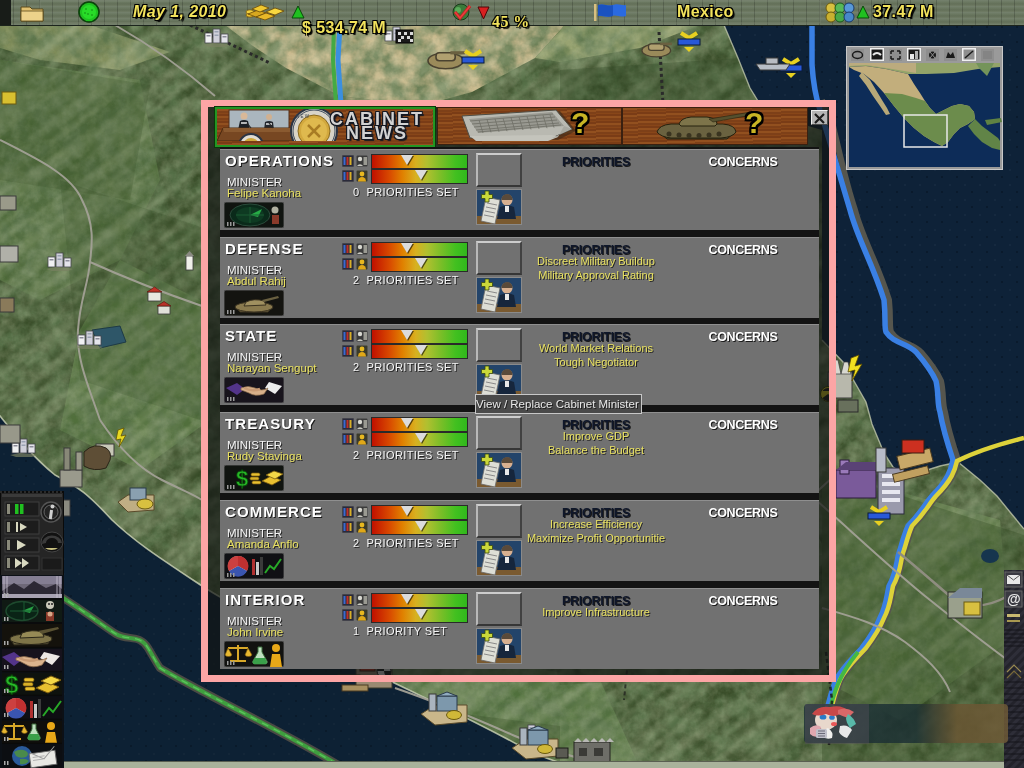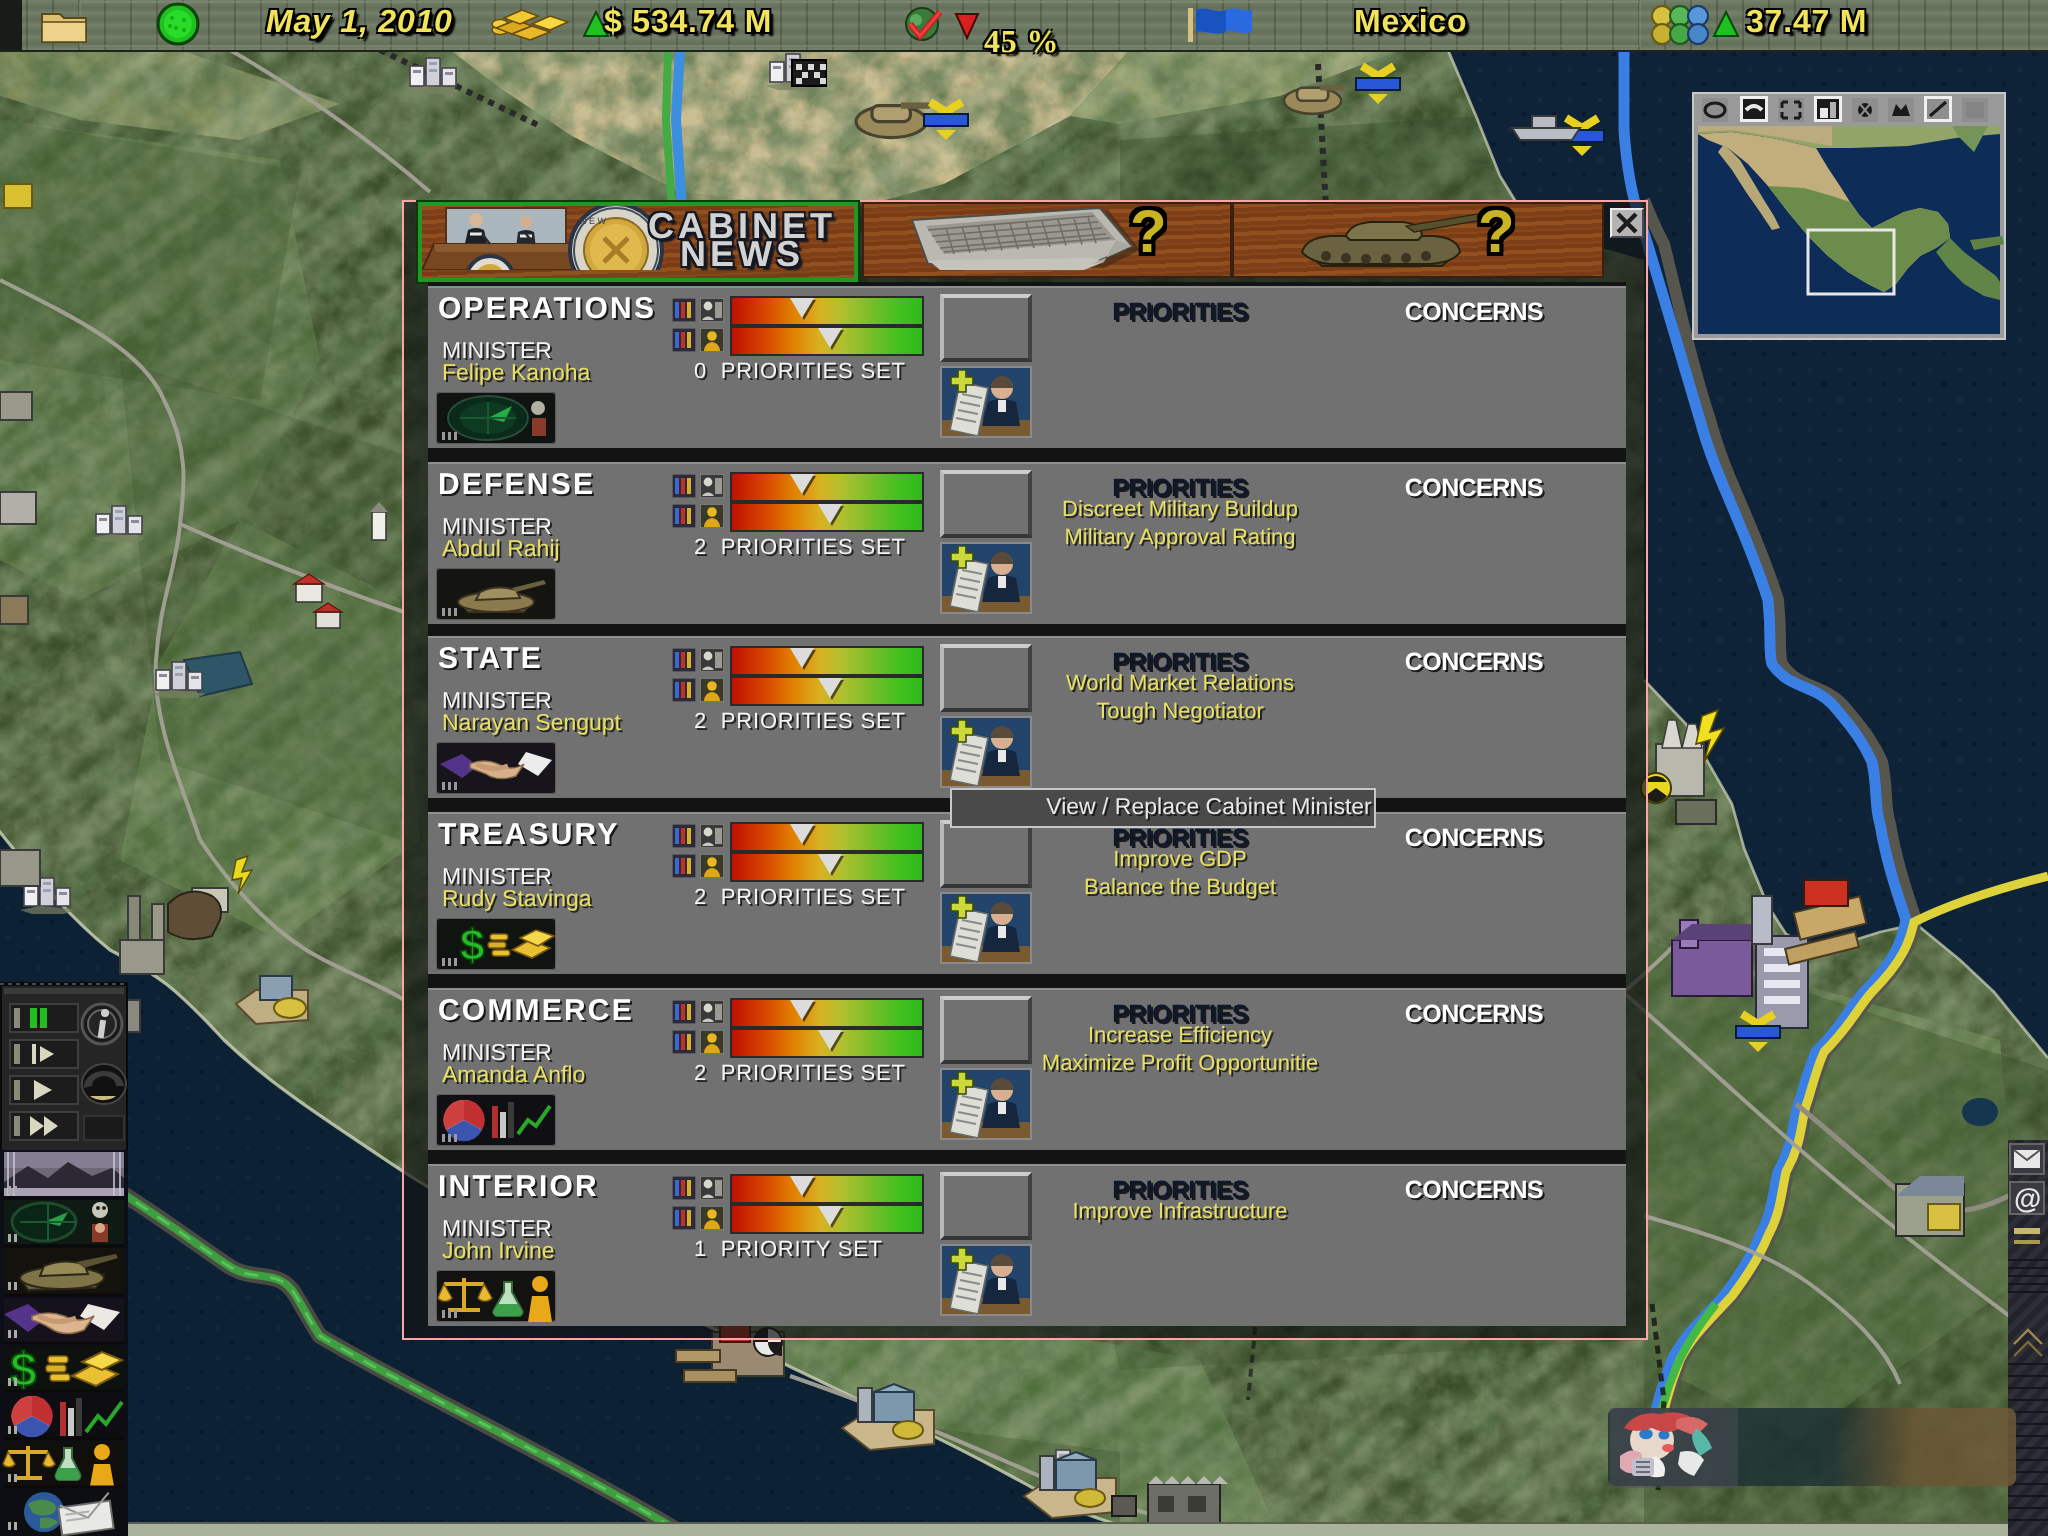--- a/index.html
+++ b/index.html
@@ -6,21 +6,21 @@
   #root{position:relative;width:1024px;height:768px;overflow:hidden;background:#49653a;font-family:"Liberation Sans",sans-serif;}
   .abs{position:absolute;}
   .ytext{color:#f2e35c;font-weight:bold;font-size:16px;letter-spacing:0.4px;text-shadow:1px 1px 0 #000,-1px -1px 0 #000,1px -1px 0 #000,-1px 1px 0 #000,2px 2px 1px #000;}
   
   #topbar{left:0;top:0;width:1024px;height:25px;
     background:repeating-linear-gradient(180deg,#75816d 0px,#6c7962 2px,#636f58 4px,#707c65 6px);
     border-bottom:1px solid #1c241c;}
   #topbar:before{content:"";position:absolute;left:0;top:0;width:1024px;height:25px;
     background:repeating-linear-gradient(90deg,rgba(0,0,0,0.18) 0 1px,transparent 1px 13px);}
   
-  #dlg{left:201px;top:100px;width:621px;height:568px;border:1px solid #fca5a5;background:rgba(18,22,20,0.7);}
+  #dlg{left:201px;top:100px;width:621px;height:568px;border:7px solid #fca5a5;background:rgba(18,22,20,0.7);}
   .tab{position:absolute;top:0;height:36px;background:
     repeating-linear-gradient(178deg,#92501f 0 2px,#7e4018 2px 4px,#884619 4px 5px,#7a3c16 5px 7px);}
   .row{position:absolute;left:12px;width:599px;height:80px;background:#717171;
      border-top:1px solid #8f8f8f;}
   .rtitle{position:absolute;left:5px;top:2px;font-size:15px;font-weight:bold;color:#fff;letter-spacing:1.1px;text-shadow:1px 1px 0 #1a1a1a;}
   .rmin{position:absolute;left:7px;top:26px;font-size:11.5px;color:#f4f4f4;text-shadow:1px 1px 0 #222;}
   .rname{position:absolute;left:7px;top:37px;font-size:11.5px;color:#e8e060;text-shadow:1px 1px 0 #222;text-align:right;}
   .rset{position:absolute;left:133px;top:36px;font-size:11px;color:#f4f4f4;letter-spacing:0.4px;text-shadow:1px 1px 0 #222;}
   .hprio{position:absolute;left:306px;width:140px;top:5px;text-align:center;font-size:12.5px;letter-spacing:-0.3px;font-weight:bold;color:#0f172a;text-shadow:1px 1px 0 #1a1a1a;}
   .hconc{position:absolute;left:453px;width:140px;top:5px;text-align:center;font-size:12.5px;letter-spacing:-0.3px;font-weight:bold;color:#fff;text-shadow:1px 1px 0 #1a1a1a;}
@@ -312,21 +312,21 @@
     <circle cx="831" cy="8" r="5" fill="#d8c040" stroke="#6a5a10"></circle>
       <circle cx="831" cy="17" r="5" fill="#c8b030" stroke="#6a5a10"></circle>
     <circle cx="840" cy="8" r="5" fill="#58b858" stroke="#1a5a1a"></circle>
       <circle cx="840" cy="17" r="5" fill="#48a848" stroke="#1a5a1a"></circle>
     <circle cx="849" cy="8" r="5" fill="#5898d8" stroke="#1a3a6a"></circle>
       <circle cx="849" cy="17" r="5" fill="#4888c8" stroke="#1a3a6a"></circle>
 
     <path d="M857,18 l6,-12 l6,12 Z" fill="#20c020" stroke="#084a08" stroke-width="1"></path>
   </svg>
   <span class="abs ytext" style="left:133px;top:3px;font-style:italic;">May 1, 2010</span>
-  <span class="abs ytext" style="left:302px;top:3px;">$ 534.74 M</span>
+  <span class="abs ytext" style="left:302px;top:19px;">$ 534.74 M</span>
   <span class="abs ytext" style="left:492px;top:13px;font-family:Liberation Serif, serif;">45 %</span>
   <span class="abs ytext" style="left:677px;top:3px;">Mexico</span>
   <span class="abs ytext" style="left:873px;top:3px;">37.47 M</span>
 
   <svg width="0" height="0" style="position:absolute">
     <defs>
     <linearGradient id="barg" x1="0" y1="0" x2="1" y2="0">
       <stop offset="0" stop-color="#cc1400"></stop>
           <stop offset="0.18" stop-color="#dd4a00"></stop>
       <stop offset="0.33" stop-color="#e08200"></stop>
@@ -692,21 +692,21 @@
       <div class="box"></div>
       <svg class="portrait" width="46" height="36">
           <use href="#minister" width="46" height="36"></use>
         </svg>
       <svg class="depticon" width="60" height="26">
           <use href="#icoint" width="60" height="26"></use>
         </svg>
     </div>
   </div>
 
-  <div class="abs" style="left:475px;top:394px;width:165px;height:18px;background:#4a4a4a;border:1px solid #c8c8c8;z-index:5;text-align:center;font-size:11.5px;color:#e8e8e8;line-height:18px;text-shadow:1px 1px 0 #1a1a1a;padding-left:46px;">View / Replace Cabinet Minister</div>
+  <div class="abs" style="left:475px;top:394px;width:165px;height:18px;background:#4a4a4a;border:1px solid #c8c8c8;z-index:5;font-size:11.5px;color:#e8e8e8;line-height:18px;text-shadow:1px 1px 0 #1a1a1a;">View / Replace Cabinet Minister</div>
 
   <svg class="abs" style="left:846px;top:46px" width="157" height="124" viewBox="0 0 157 124">
     <rect x="0" y="0" width="157" height="124" fill="#9a9a9a" stroke="#c8c8c8" stroke-width="2"></rect>
     <g>
       <rect x="5" y="3" width="13" height="12" fill="#8e8e8e"></rect>
         <ellipse cx="11.5" cy="9" rx="5" ry="3.5" fill="none" stroke="#1a1a1a" stroke-width="1.5"></ellipse>
       <rect x="24" y="2" width="14" height="13" fill="#f0f0f0"></rect>
         <rect x="25.5" y="3.5" width="11" height="10" fill="#1a1a1a"></rect>
         <path d="M27,9 q4,-4 8,0" stroke="#e8e8e8" stroke-width="2" fill="none"></path>
       <rect x="43" y="3" width="13" height="12" fill="#8e8e8e"></rect>

